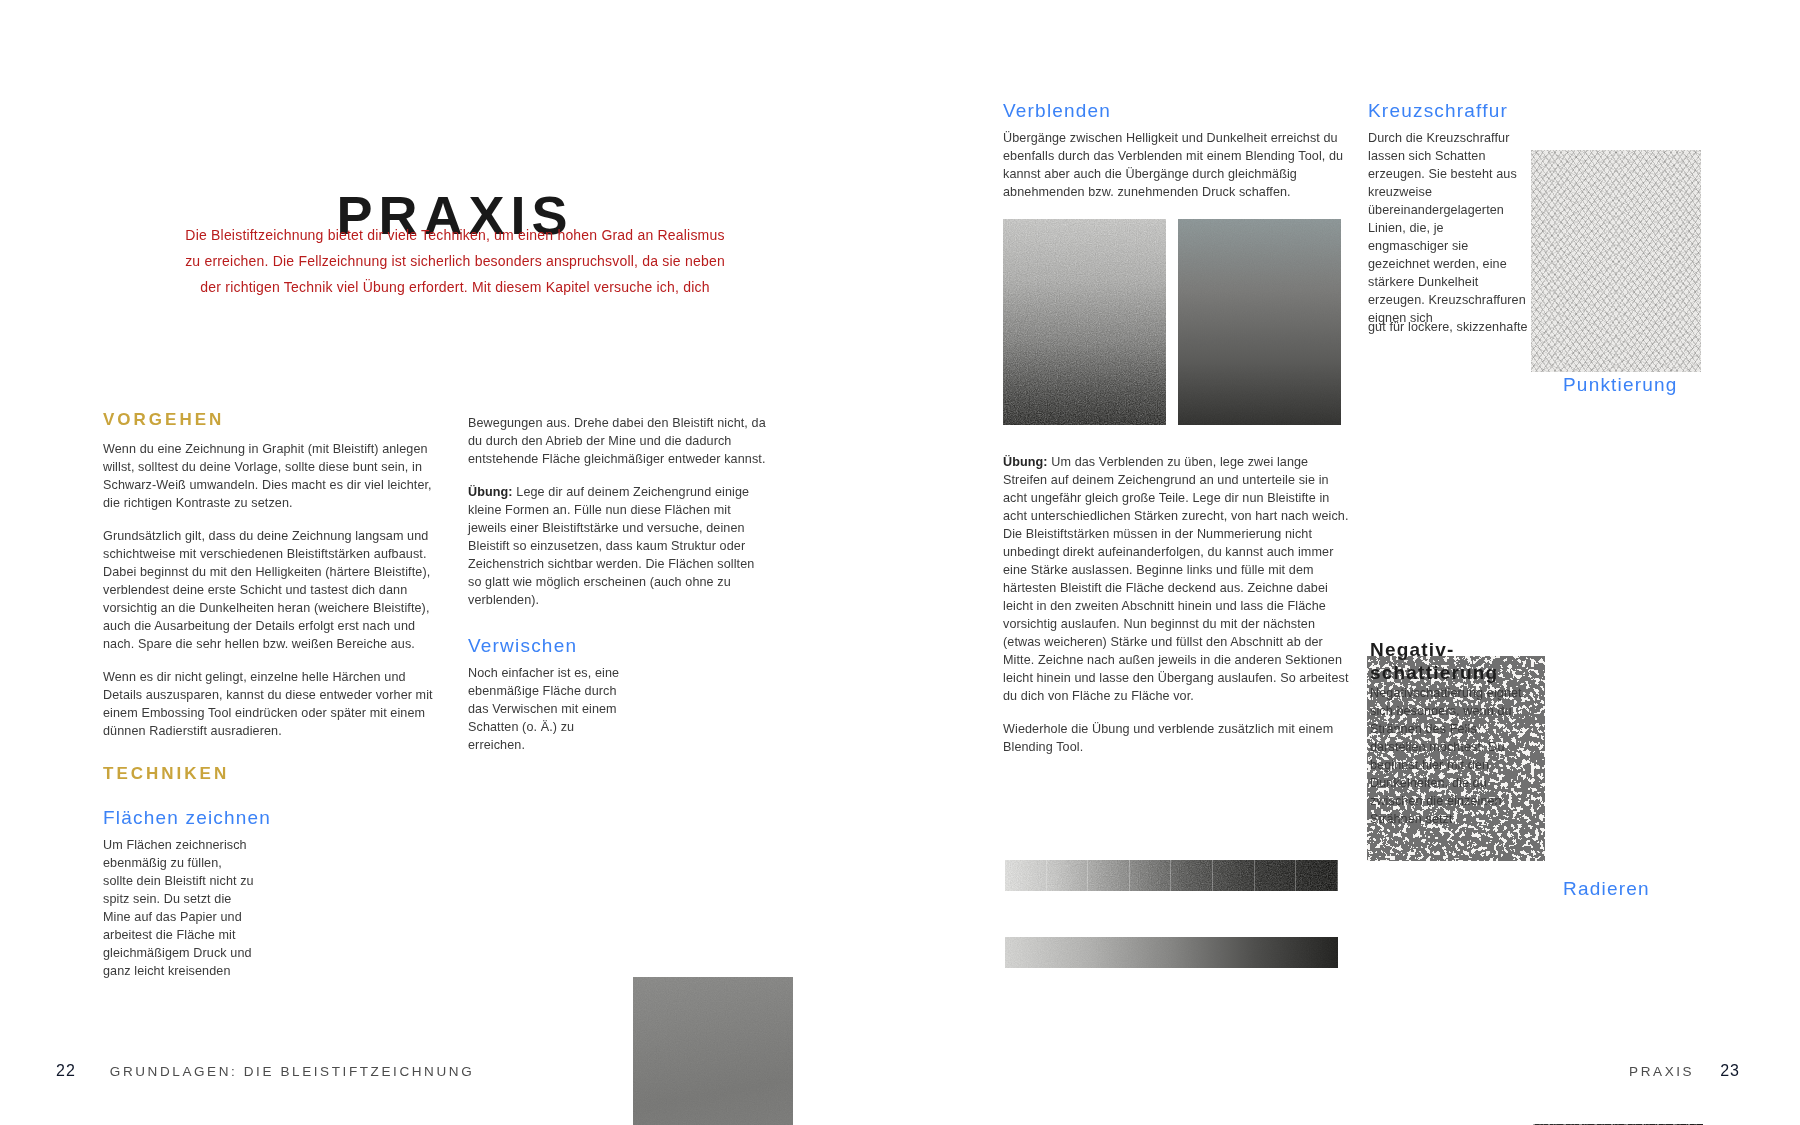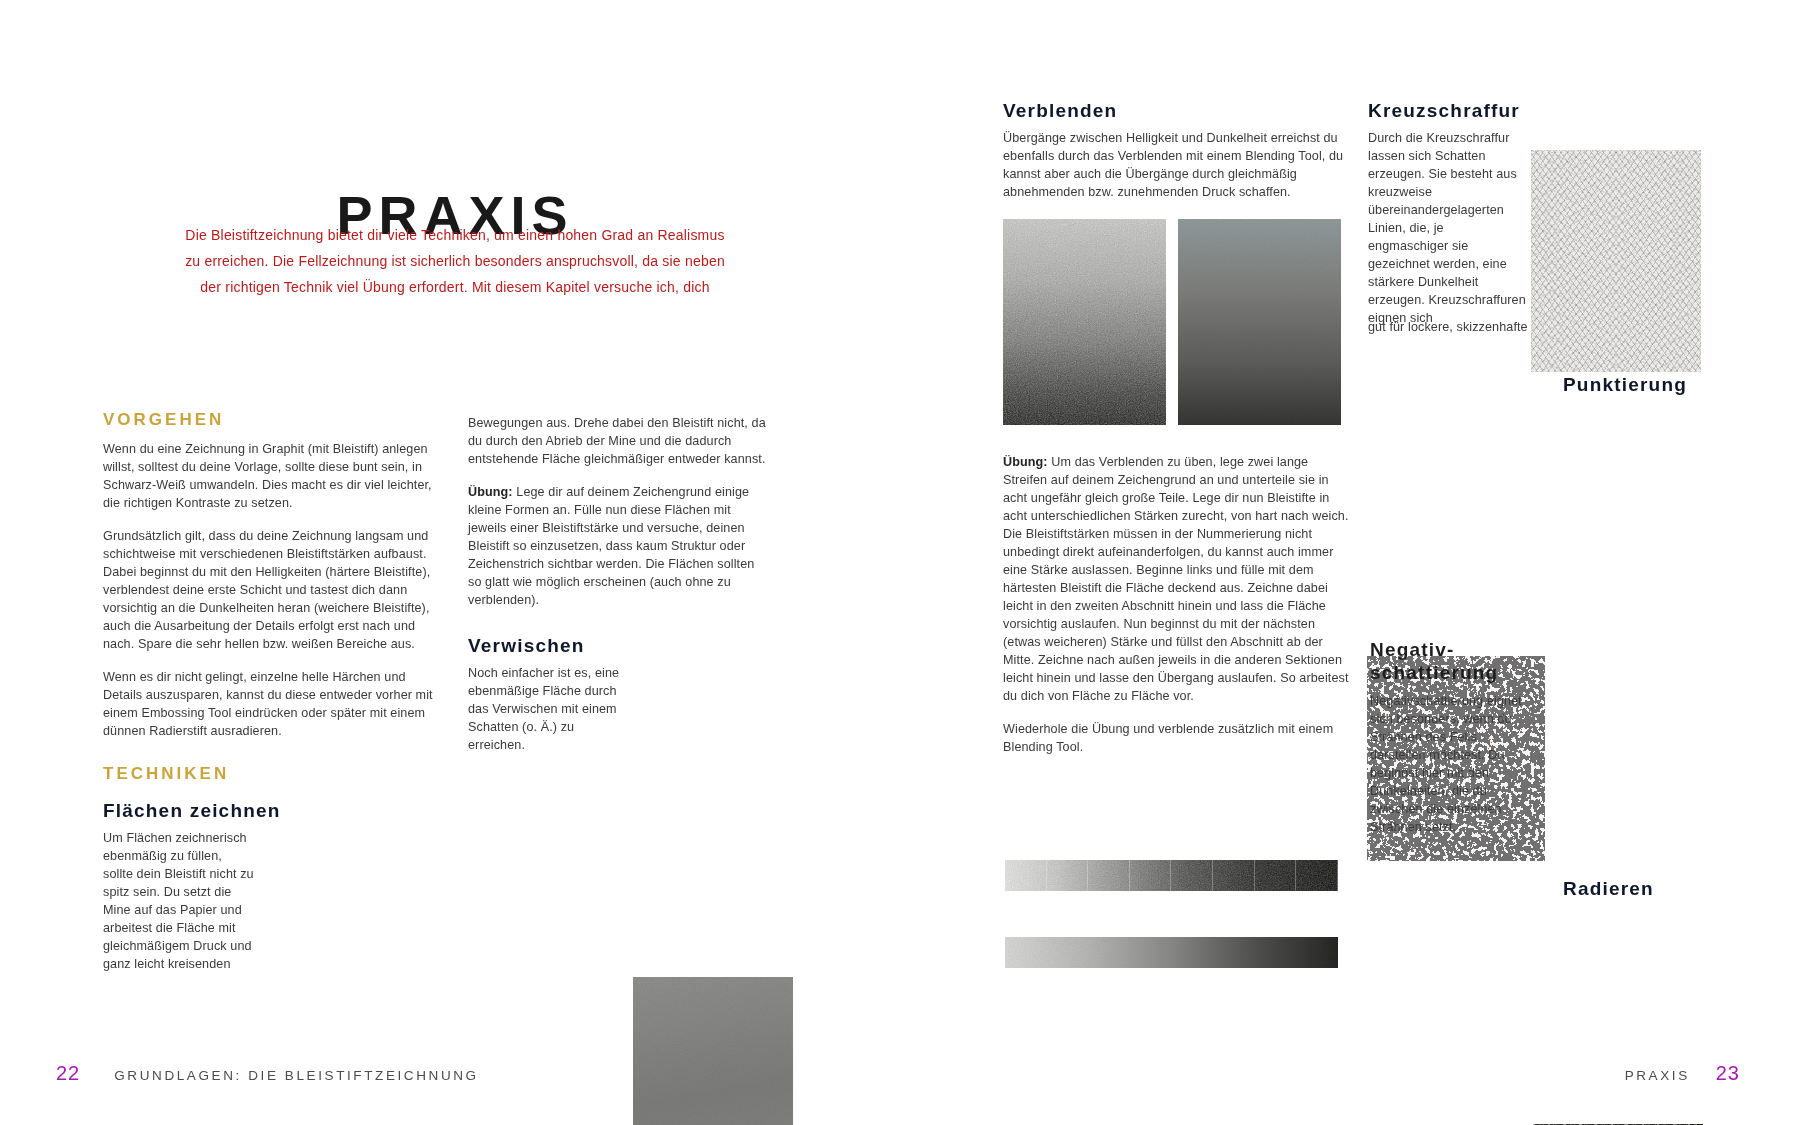--- a/index.html
+++ b/index.html
@@ -21,22 +21,22 @@
     text-align:center;font-size:14px;line-height:26px;color:#b91c1c;
     letter-spacing:0.2px;
   }
   
   .gold-h{
     font-size:17px;font-weight:700;letter-spacing:3px;
     color:#c9a43c;margin:0 0 10px 0;
   }
   
   .sub-h{
-    font-size:19px;font-weight:700;letter-spacing:1.2px;
-    color:#0f172a;margin:0 0 7px 0;
+    font-size:19px;font-weight:400;letter-spacing:1.2px;
+    color:#3b82f6;margin:0 0 7px 0;
   }
   .sub-h2{
     font-size:19px;font-weight:700;letter-spacing:1.2px;
     color:#1d1d1d;margin:0;line-height:23px;
   }
   .body-p{
     font-size:12.6px;line-height:18px;letter-spacing:0.1px;
     margin:0 0 15px 0;color:#3a3a3a;
   }
   .body-p b,.body-p strong{color:#242424;}
@@ -73,21 +73,21 @@
     background-image:
       repeating-linear-gradient(90deg, rgba(255,255,255,0) 0, rgba(255,255,255,0) calc(12.5% - 1px), rgba(255,255,255,0.30) calc(12.5% - 1px), rgba(255,255,255,0.30) 12.5%),
       linear-gradient(90deg,#e2e2e0 0%,#c6c6c4 15%,#8c8c8a 35%,#4f4f4d 55%,#2a2a28 75%,#121210 100%);
   }
   .strip-smooth{
     background:linear-gradient(90deg,#d8d8d6 0%,#b6b6b4 25%,#878785 50%,#4e4e4c 75%,#222220 100%);
   }
   .img-row{display:flex;gap:12px;margin:12px 0 28px 0;}
   
   .footer{display:flex;align-items:baseline;font-size:13.5px;color:#4c4c4c;}
-  .footer .pagenum{font-size:20px;color:#a21caf;letter-spacing:1px;}
+  .footer .pagenum{font-size:16px;color:#0f172a;letter-spacing:1px;}
   .footer .chapter{letter-spacing:2.6px;}
 </style>
 </head>
 <body>
 
 <svg width="0" height="0" style="position:absolute" aria-hidden="true">
   <defs>
     <filter id="grainDark" x="0" y="0" width="100%" height="100%">
       <feTurbulence type="fractalNoise" baseFrequency="0.9" numOctaves="2" seed="7"></feTurbulence>
       <feColorMatrix type="matrix" values="0 0 0 0 0.12  0 0 0 0 0.12  0 0 0 0 0.12  0.7 0.7 0 0 -0.45"></feColorMatrix>
@@ -114,21 +114,21 @@
     <div>Die Bleistiftzeichnung bietet dir viele Techniken, um einen hohen Grad an Realismus</div>
     <div>zu erreichen. Die Fellzeichnung ist sicherlich besonders anspruchsvoll, da sie neben</div>
     <div>der richtigen Technik viel Übung erfordert. Mit diesem Kapitel versuche ich, dich</div>
   </div>
 
   <section class="col" style="left:103px;top:410px;width:345px">
     <h3 class="gold-h">VORGEHEN</h3>
     <p class="body-p">Wenn du eine Zeichnung in Graphit (mit Bleistift) anlegen willst, solltest du deine Vorlage, sollte diese bunt sein, in Schwarz-Weiß umwandeln. Dies macht es dir viel leichter, die richtigen Kontraste zu setzen.</p>
     <p class="body-p">Grundsätzlich gilt, dass du deine Zeichnung langsam und schichtweise mit verschiedenen Bleistiftstärken aufbaust. Dabei beginnst du mit den Helligkeiten (härtere Bleistifte), verblendest deine erste Schicht und tastest dich dann vorsichtig an die Dunkelheiten heran (weichere Bleistifte), auch die Ausarbeitung der Details erfolgt erst nach und nach. Spare die sehr hellen bzw. weißen Bereiche aus.</p>
     <p class="body-p" style="margin-bottom:24px">Wenn es dir nicht gelingt, einzelne helle Härchen und Details auszusparen, kannst du diese entweder vorher mit einem Embossing Tool eindrücken oder später mit einem dünnen Radierstift ausradieren.</p>
-    <h3 class="gold-h" style="margin-bottom:16px">TECHNIKEN</h3>
+    <h3 class="gold-h" style="margin-bottom:23px">TECHNIKEN</h3>
     <h4 class="sub-h">Flächen zeichnen</h4>
     <p class="body-p narrow">Um Flächen zeichnerisch ebenmäßig zu füllen, sollte dein Bleistift nicht zu spitz sein. Du setzt die Mine auf das Papier und arbeitest die Fläche mit gleichmäßigem Druck und ganz leicht kreisenden</p>
 
   </section>
 
   <section class="col" style="left:468px;top:414px;width:312px">
     <p class="body-p" style="width:300px">Bewegungen aus. Drehe dabei den Bleistift nicht, da du durch den Abrieb der Mine und die dadurch entstehende Fläche gleichmäßiger entweder kannst.</p>
     <p class="body-p" style="width:300px;margin-bottom:26px"><strong>Übung:</strong> <span>Lege dir auf deinem Zeichengrund einige kleine Formen an. Fülle nun diese Flächen mit jeweils einer Bleistiftstärke und versuche, deinen Bleistift so einzusetzen, dass kaum Struktur oder Zeichenstrich sichtbar werden. Die Flächen sollten so glatt wie möglich erscheinen (auch ohne zu verblenden).</span></p>
     <h4 class="sub-h">Verwischen</h4>
     <p class="body-p" style="width:158px">Noch einfacher ist es, eine ebenmäßige Fläche durch das Verwischen mit einem Schatten (o. Ä.) zu erreichen.</p>
@@ -191,21 +191,21 @@
     <svg class="fx">
         <rect width="100%" height="100%" filter="url(#stipple)" opacity="0.9"></rect>
       </svg>
   </div>
   <section class="col" style="left:1563px;top:374px;width:148px">
     <h4 class="sub-h">Punktierung</h4>
   </section>
 
   <section class="col" style="left:1370px;top:638px;width:158px">
     <h4 class="sub-h2">Negativ-</h4>
-    <h4 class="sub-h2" style="margin-bottom:8px">schattierung</h4>
+    <h4 class="sub-h2" style="">schattierung</h4>
     <p class="body-p" style="margin:0">Negativschattierung eignet sich besonders, wenn du Strähnen des Fells darstellen möchtest. Du beginnst hier mit den Dunkelheiten, die du zwischen die einzelnen Strähnen setzt.</p>
   </section>
   <div class="tex abs" id="fur-img" style="left:1533px;top:635px;width:170px;height:225px">
     <svg class="fx">
         <rect width="100%" height="100%" filter="url(#grainDark)" opacity="0.25"></rect>
       </svg>
   </div>
 
   <section class="col" style="left:1563px;top:878px;width:148px">
     <h4 class="sub-h">Radieren</h4>

